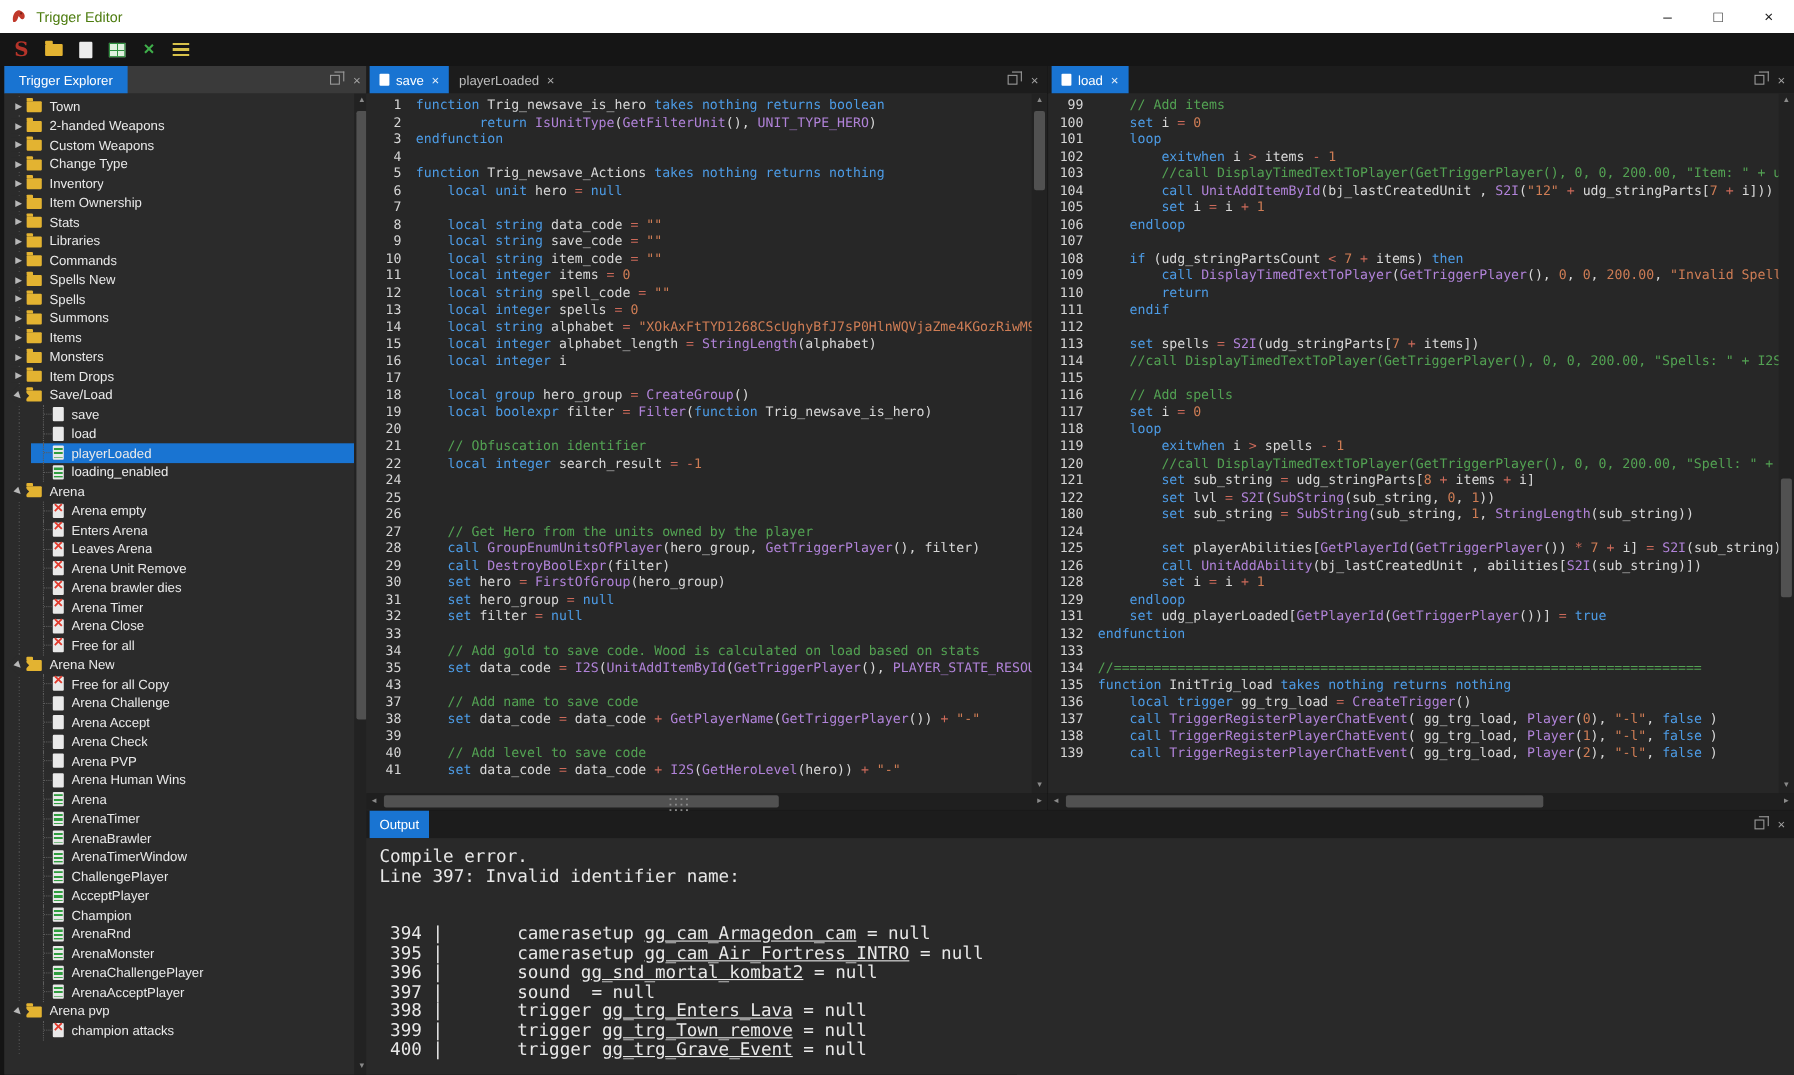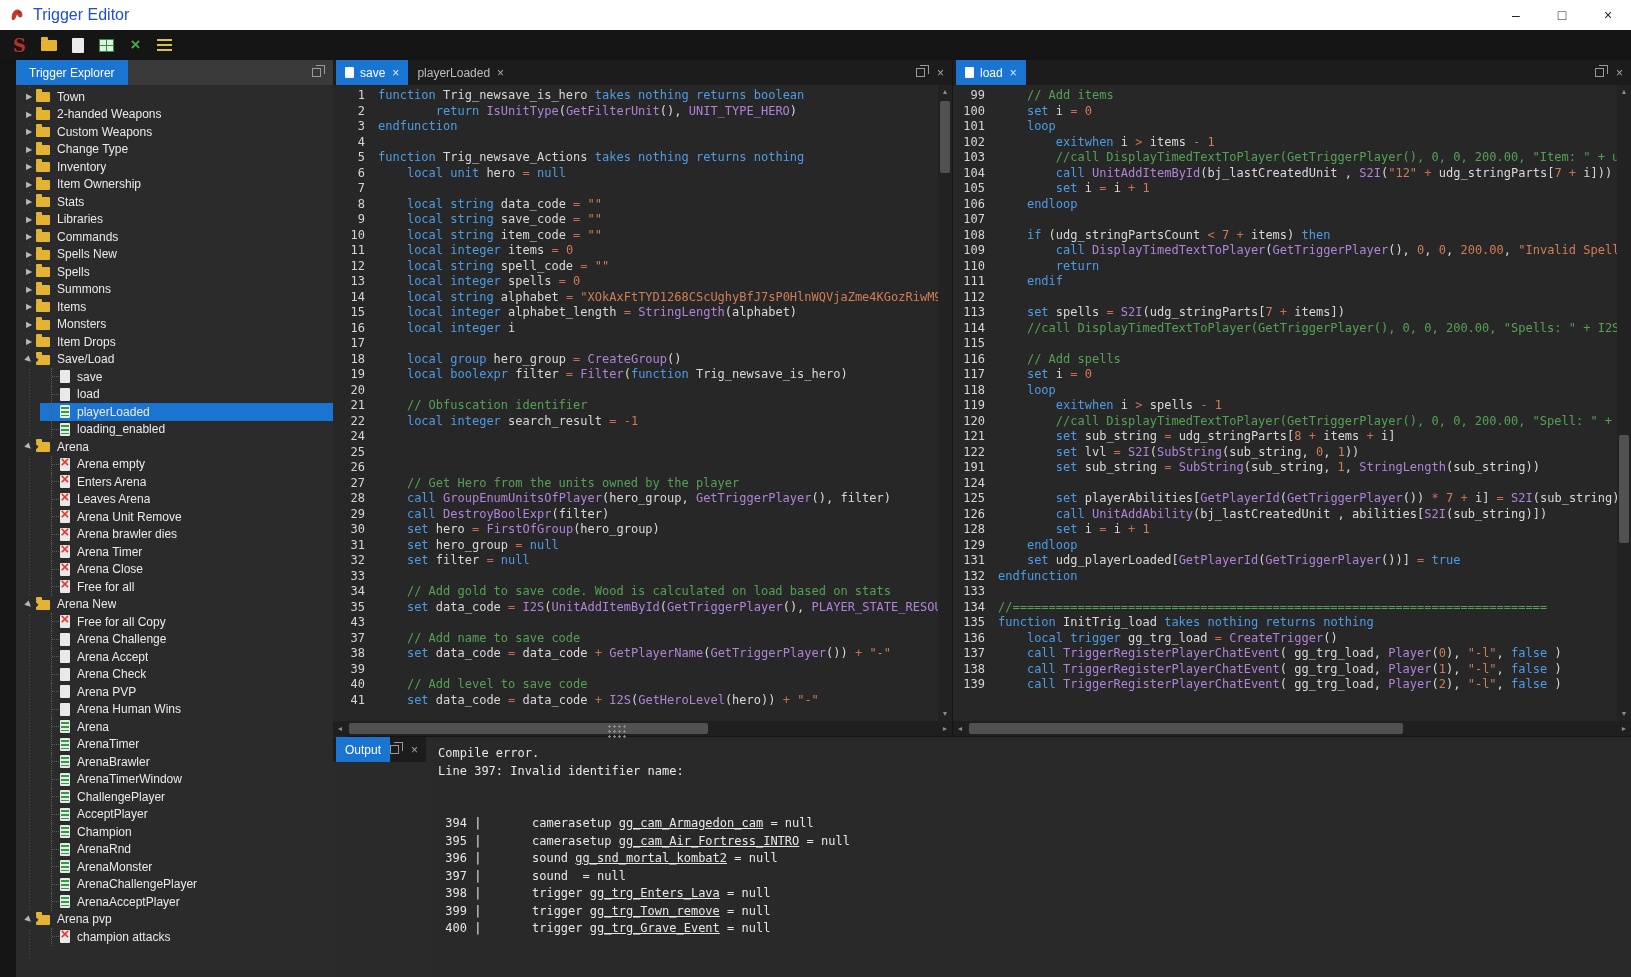--- a/index.html
+++ b/index.html
@@ -3,21 +3,21 @@
 <meta charset="utf-8">
 <style>
   *{margin:0;padding:0;box-sizing:border-box;}
   html,body{width:1631px;height:977px;overflow:hidden;background:#141414;
     font-family:"Liberation Sans",sans-serif;-webkit-font-smoothing:antialiased;}
   .screen{position:relative;width:1631px;height:977px;}
 
   
   .titlebar{height:30px;background:#ffffff;display:flex;align-items:center;}
   .appicon{width:16px;height:16px;margin:0 8px 0 9px;flex:none;}
-  .wtitle{font-size:16px;color:#1d4ed8;}
+  .wtitle{font-size:13px;color:#4d7c0f;}
   .winbtns{margin-left:auto;display:flex;height:100%;}
   .winbtn{width:46px;height:100%;display:flex;align-items:center;justify-content:center;
     font-size:14px;color:#222;cursor:default;}
 
   
   .toolbar{height:30px;background:#151515;display:flex;align-items:center;padding-left:6px;}
   .tbtn{width:27px;height:24px;display:flex;align-items:center;justify-content:center;margin-right:2px;}
   .tb-script-logo::before{content:"S";color:#b5342a;font-family:"DejaVu Serif",serif;font-weight:bold;font-size:18px;}
   .tb-open-folder{width:16px;height:11px;background:#e3b331;position:relative;border-radius:1px;display:inline-block;}
   .tb-open-folder::before{content:"";position:absolute;top:-3px;left:0;width:7px;height:3px;background:#e3b331;border-radius:1px 1px 0 0;}
@@ -25,24 +25,24 @@
   .tb-variable-grid{width:15px;height:13px;border:1px solid #2f8f3f;background-color:#dff0df;display:inline-block;
     background-image:linear-gradient(to right,transparent 6px,#2f8f3f 6px,#2f8f3f 7px,transparent 7px),
                      linear-gradient(to bottom,transparent 5px,#2f8f3f 5px,#2f8f3f 6px,transparent 6px);}
   .tb-syntax-check::before{content:"×";color:#3fae4a;font-weight:bold;font-size:17px;}
   .tb-script-list{width:15px;height:12px;display:inline-block;
     background:repeating-linear-gradient(to bottom,#d8c24a 0 2px,transparent 2px 5px);}
 
   
   .main{position:relative;height:917px;background:#141414;}
   .panel{position:absolute;background:#2a2a2a;}
-  .explorer{left:16px;top:0;width:332px;height:917px;display:flex;flex-direction:column;}
+  .explorer{left:4px;top:0;width:332px;height:917px;display:flex;flex-direction:column;}
   .editor.mid{left:333px;top:0;width:619px;height:676px;display:flex;flex-direction:column;}
   .editor.rt{left:953px;top:0;right:0;height:676px;display:flex;flex-direction:column;}
-  .output{left:333px;top:677px;right:0;bottom:0;display:flex;flex-direction:row;}
+  .output{left:333px;top:677px;right:0;bottom:0;display:flex;flex-direction:column;}
 
   
   .phead{height:25px;background:#3a3a3a;display:flex;align-items:center;justify-content:space-between;flex:none;}
   .tabbar{height:25px;background:#1c1c1c;display:flex;align-items:center;justify-content:space-between;flex:none;}
   .tabs{display:flex;height:100%;align-items:stretch;padding-left:3px;}
   .tab{display:flex;align-items:center;gap:6px;padding:0 9px;font-size:12px;color:#bdbdbd;cursor:default;}
   .tab.active{background:var(--accent);color:#fff;}
   .tab-x{font-size:12px;opacity:.9;margin-left:1px;}
   .tab-doc{width:9px;height:11px;background:#fff;border-radius:1px;flex:none;}
   .ptab{background:var(--accent);color:#fff;height:100%;display:flex;align-items:center;padding:0 13px;font-size:12px;}
@@ -90,21 +90,21 @@
   .sarr{position:absolute;left:0;right:0;height:14px;text-align:center;font-size:7px;line-height:14px;color:#8a8a8a;}
   .sarr.up{top:0;} .sarr.down{bottom:0;}
   .sthumb{position:absolute;left:2px;right:2px;background:#515151;border-radius:2px;}
   .hscroll{height:15px;position:relative;background:#1f1f1f;flex:none;}
   .harr{position:absolute;top:0;width:14px;height:100%;text-align:center;font-size:7px;line-height:15px;color:#8a8a8a;}
   .harr.left{left:0;} .harr.right{right:0;}
   .hthumb{position:absolute;top:2px;height:11px;background:#515151;border-radius:2px;}
 
   
   .ocontent{flex:1;padding:8px 12px;background:#292929;overflow:hidden;
-    font-family:"DejaVu Sans Mono","Liberation Mono",monospace;font-size:12px;color:#e8e8e8;}
+    font-family:"DejaVu Sans Mono","Liberation Mono",monospace;font-size:16px;color:#e8e8e8;}
   .oline{height:17.5px;line-height:17.5px;white-space:pre;}
   .oline .u{text-decoration:underline;}
 
   .grip{position:absolute;left:607px;top:664px;width:20px;height:14px;
     background-image:radial-gradient(#8a8a8a 1px,transparent 1.2px);background-size:5px 5px;}
 </style>
 </head>
 <body>
 
 <div class="screen">
@@ -520,21 +520,21 @@
             <div class="crow"><span class="ln">113</span><span class="ctext">    <span class="c-kw">set</span> spells <span class="c-op">=</span> <span class="c-fn">S2I</span>(udg_stringParts[<span class="c-num">7</span> <span class="c-op">+</span> items])</span></div>
             <div class="crow"><span class="ln">114</span><span class="ctext">    <span class="c-com">//call DisplayTimedTextToPlayer(GetTriggerPlayer(), 0, 0, 200.00, "Spells: " + I2S(spells))</span></span></div>
             <div class="crow"><span class="ln">115</span><span class="ctext">&nbsp;</span></div>
             <div class="crow"><span class="ln">116</span><span class="ctext">    <span class="c-com">// Add spells</span></span></div>
             <div class="crow"><span class="ln">117</span><span class="ctext">    <span class="c-kw">set</span> i <span class="c-op">=</span> <span class="c-num">0</span></span></div>
             <div class="crow"><span class="ln">118</span><span class="ctext">    <span class="c-kw">loop</span></span></div>
             <div class="crow"><span class="ln">119</span><span class="ctext">        <span class="c-kw">exitwhen</span> i <span class="c-op">&gt;</span> spells <span class="c-op">-</span> <span class="c-num">1</span></span></div>
             <div class="crow"><span class="ln">120</span><span class="ctext">        <span class="c-com">//call DisplayTimedTextToPlayer(GetTriggerPlayer(), 0, 0, 200.00, "Spell: " + udg_stringParts[8 + items + i])</span></span></div>
             <div class="crow"><span class="ln">121</span><span class="ctext">        <span class="c-kw">set</span> sub_string <span class="c-op">=</span> udg_stringParts[<span class="c-num">8</span> <span class="c-op">+</span> items <span class="c-op">+</span> i]</span></div>
             <div class="crow"><span class="ln">122</span><span class="ctext">        <span class="c-kw">set</span> lvl <span class="c-op">=</span> <span class="c-fn">S2I</span>(<span class="c-fn">SubString</span>(sub_string, <span class="c-num">0</span>, <span class="c-num">1</span>))</span></div>
-            <div class="crow"><span class="ln">191</span><span class="ctext">        <span class="c-kw">set</span> sub_string <span class="c-op">=</span> <span class="c-fn">SubString</span>(sub_string, <span class="c-num">1</span>, <span class="c-fn">StringLength</span>(sub_string))</span></div>
+            <div class="crow"><span class="ln">180</span><span class="ctext">        <span class="c-kw">set</span> sub_string <span class="c-op">=</span> <span class="c-fn">SubString</span>(sub_string, <span class="c-num">1</span>, <span class="c-fn">StringLength</span>(sub_string))</span></div>
             <div class="crow"><span class="ln">124</span><span class="ctext">&nbsp;</span></div>
             <div class="crow"><span class="ln">125</span><span class="ctext">        <span class="c-kw">set</span> playerAbilities[<span class="c-fn">GetPlayerId</span>(<span class="c-fn">GetTriggerPlayer</span>()) <span class="c-op">*</span> <span class="c-num">7</span> <span class="c-op">+</span> i] <span class="c-op">=</span> <span class="c-fn">S2I</span>(sub_string)</span></div>
             <div class="crow"><span class="ln">126</span><span class="ctext">        <span class="c-kw">call</span> <span class="c-fn">UnitAddAbility</span>(bj_lastCreatedUnit , abilities[<span class="c-fn">S2I</span>(sub_string)])</span></div>
             <div class="crow"><span class="ln">128</span><span class="ctext">        <span class="c-kw">set</span> i <span class="c-op">=</span> i <span class="c-op">+</span> <span class="c-num">1</span></span></div>
             <div class="crow"><span class="ln">129</span><span class="ctext">    <span class="c-kw">endloop</span></span></div>
             <div class="crow"><span class="ln">131</span><span class="ctext">    <span class="c-kw">set</span> udg_playerLoaded[<span class="c-fn">GetPlayerId</span>(<span class="c-fn">GetTriggerPlayer</span>())] <span class="c-op">=</span> <span class="c-kw">true</span></span></div>
             <div class="crow"><span class="ln">132</span><span class="ctext"><span class="c-kw">endfunction</span></span></div>
             <div class="crow"><span class="ln">133</span><span class="ctext">&nbsp;</span></div>
             <div class="crow"><span class="ln">134</span><span class="ctext"><span class="c-com">//==========================================================================</span></span></div>
             <div class="crow"><span class="ln">135</span><span class="ctext"><span class="c-kw">function</span> InitTrig_load <span class="c-kw">takes</span> <span class="c-kw">nothing</span> <span class="c-kw">returns</span> <span class="c-kw">nothing</span></span></div>

